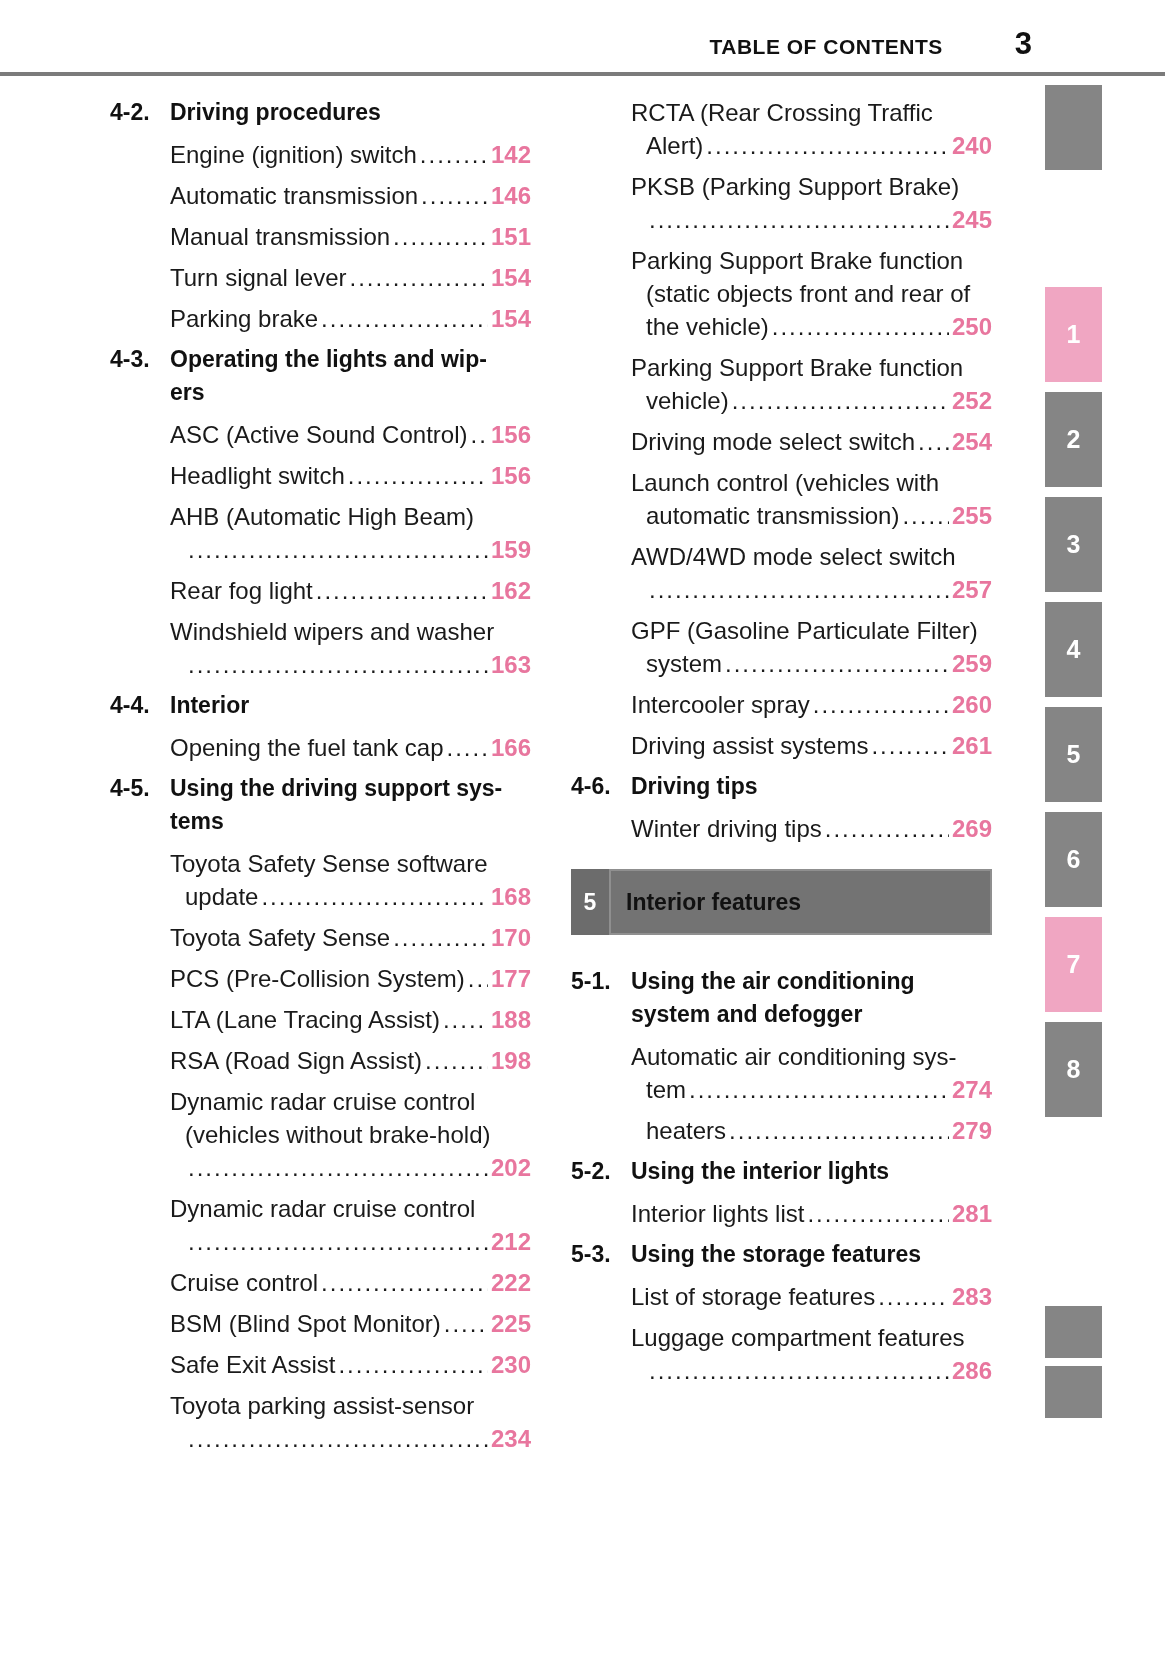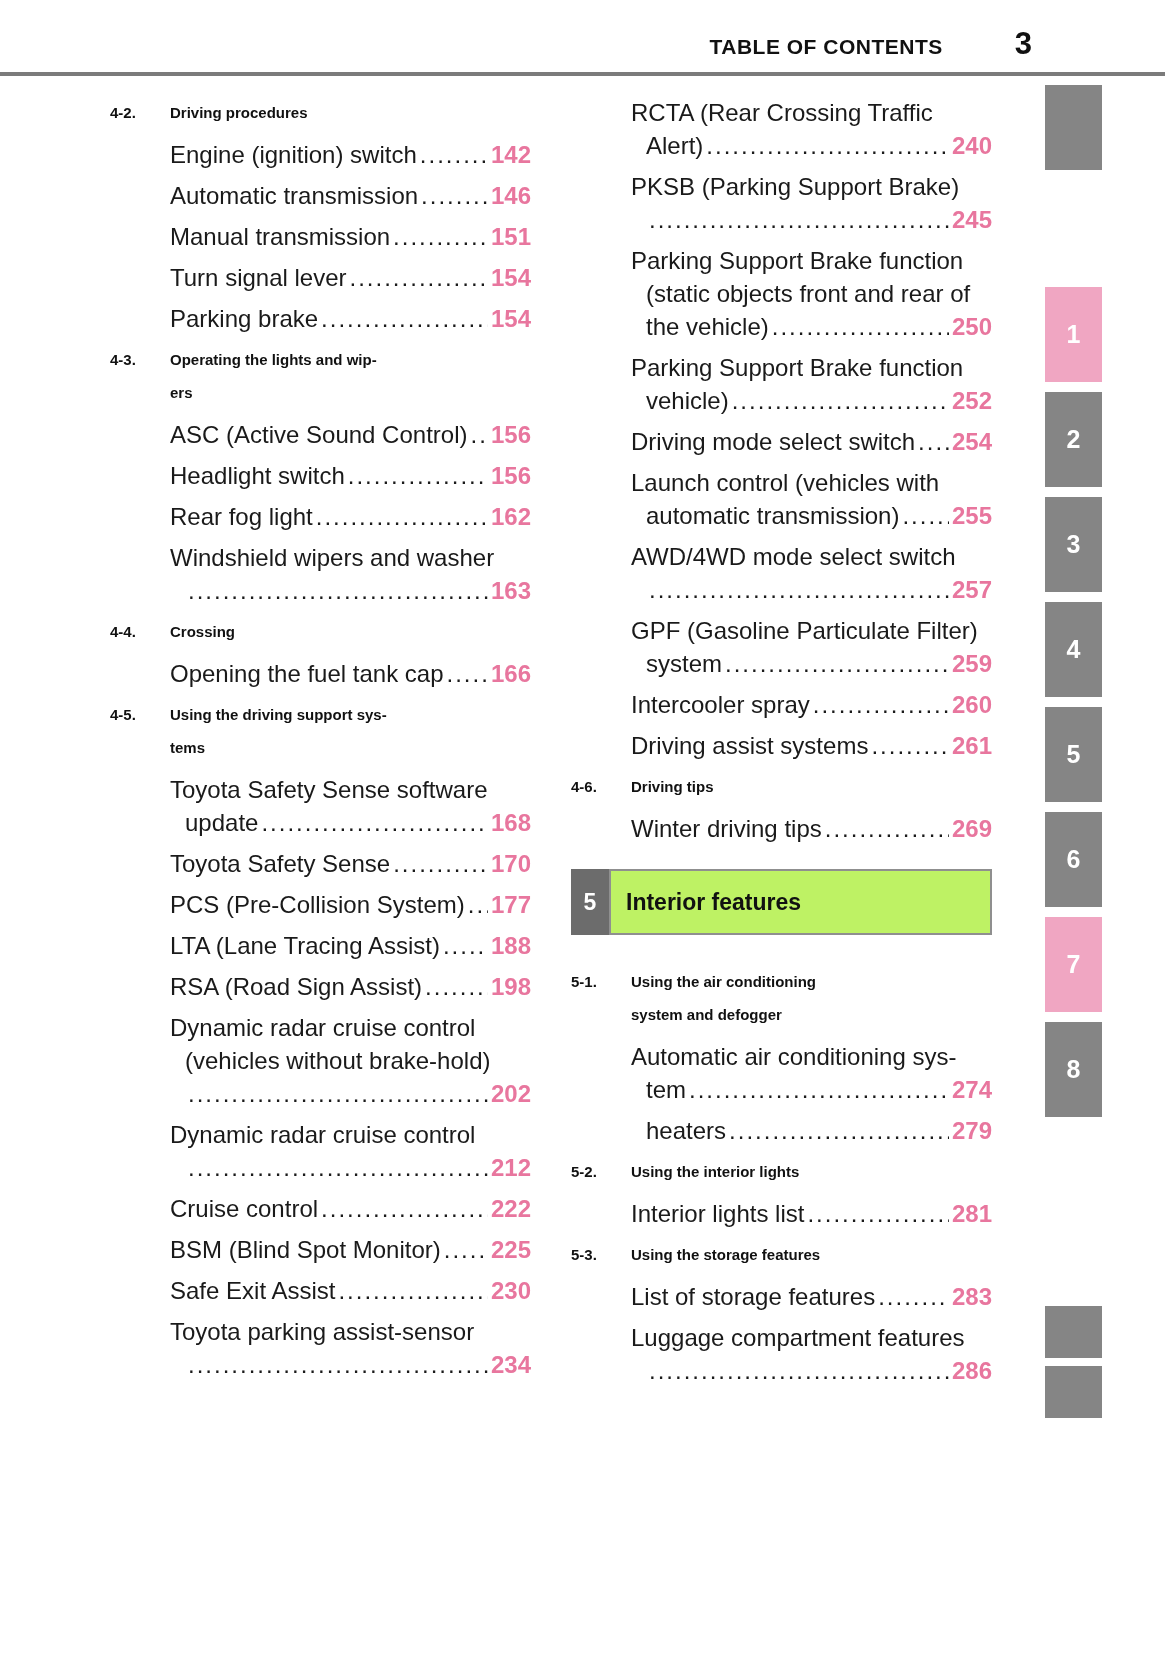--- a/index.html
+++ b/index.html
@@ -12,39 +12,39 @@
   .header { display:flex; align-items:baseline; justify-content:flex-end; padding:26px 133px 10px 0;margin-left:8px; }
   .header-title { font-size:21px; font-weight:bold; letter-spacing:0.5px; color:#111; }
   .header-pagenum { font-size:31px; font-weight:bold; margin-left:72px; color:#111; }
   .rule { height:4px; background:#7b7b7b; width:100%; }
 
   
   .columns { display:flex; gap:40px; padding:20px 0 0 110px; }
   .col { width:421px; flex:none; }
 
   
-  .section { display:flex; font-weight:bold; font-size:15px; line-height:33px; margin:8px 0 9px 0; color:#111; }
+  .section { display:flex; font-weight:bold; font-size:23px; line-height:33px; margin:8px 0 9px 0; color:#111; }
   .col > .section:first-child { margin-top:0; }
   .sec-num { width:60px; flex:none; }
   .sec-title { flex:1; white-space:pre-line; }
 
   
   .entry { margin:0 0 8px 60px; font-size:24px; line-height:33px; }
   .eline { white-space:nowrap; }
   .eline.cont { padding-left:15px; }
   .eline.last { display:flex; align-items:baseline; }
   .elabel { flex:none; white-space:nowrap; }
   .leader { flex:1; min-width:0; overflow:hidden; white-space:nowrap; margin:0 3px; color:#1a1a1a; letter-spacing:2px; }
   .leader::after { content:"...................................................................."; }
   .pg { flex:none; font-weight:bold; color:#e8769e; }
 
   
   .chapter { display:flex; align-items:stretch; height:66px; margin:24px 0 30px 0; }
   .chapter-num { width:38px; flex:none; background:#6c6c6c; color:#fff; display:flex; align-items:center; justify-content:center; font-size:23px; font-weight:bold; }
-  .chapter-body { flex:1; border:2px solid #8f8f8f; background:#bef264; display:flex; align-items:center; padding-left:15px; font-size:23px; font-weight:bold; color:#111; }
+  .chapter-body { flex:1; border:2px solid #8f8f8f; background:#737373; display:flex; align-items:center; padding-left:15px; font-size:23px; font-weight:bold; color:#111; }
 
   
   .tabs { position:absolute; top:0; right:63px; width:57px; height:100%; }
   .tab { position:absolute; left:0; width:100%; background:#858585; color:#ffffff; font-weight:bold; font-size:25px; display:flex; align-items:center; justify-content:center; }
   .tab.pink { background:#f0a6c2; }
 </style>
 </head>
 <body>
 
 <div class="page">
@@ -108,37 +108,45 @@
           </div>
         </div>
         <div class="entry">
           <div class="eline last">
             <span class="elabel">Headlight switch</span>
             <span class="leader"></span>
             <span class="pg">156</span>
           </div>
         </div>
         <div class="entry">
+          <div class="eline">AHB (Automatic High Beam)</div>
+          <div class="eline last cont">
+            <span class="elabel"></span>
+            <span class="leader"></span>
+            <span class="pg">159</span>
+          </div>
+        </div>
+        <div class="entry">
           <div class="eline last">
             <span class="elabel">Rear fog light</span>
             <span class="leader"></span>
             <span class="pg">162</span>
           </div>
         </div>
         <div class="entry">
           <div class="eline">Windshield wipers and washer</div>
           <div class="eline last cont">
             <span class="elabel"></span>
             <span class="leader"></span>
             <span class="pg">163</span>
           </div>
         </div>
         <div class="section">
           <span class="sec-num">4-4.</span>
-          <span class="sec-title">Crossing</span>
+          <span class="sec-title">Interior</span>
         </div>
         <div class="entry">
           <div class="eline last">
             <span class="elabel">Opening the fuel tank cap</span>
             <span class="leader"></span>
             <span class="pg">166</span>
           </div>
         </div>
         <div class="section">
           <span class="sec-num">4-5.</span>

